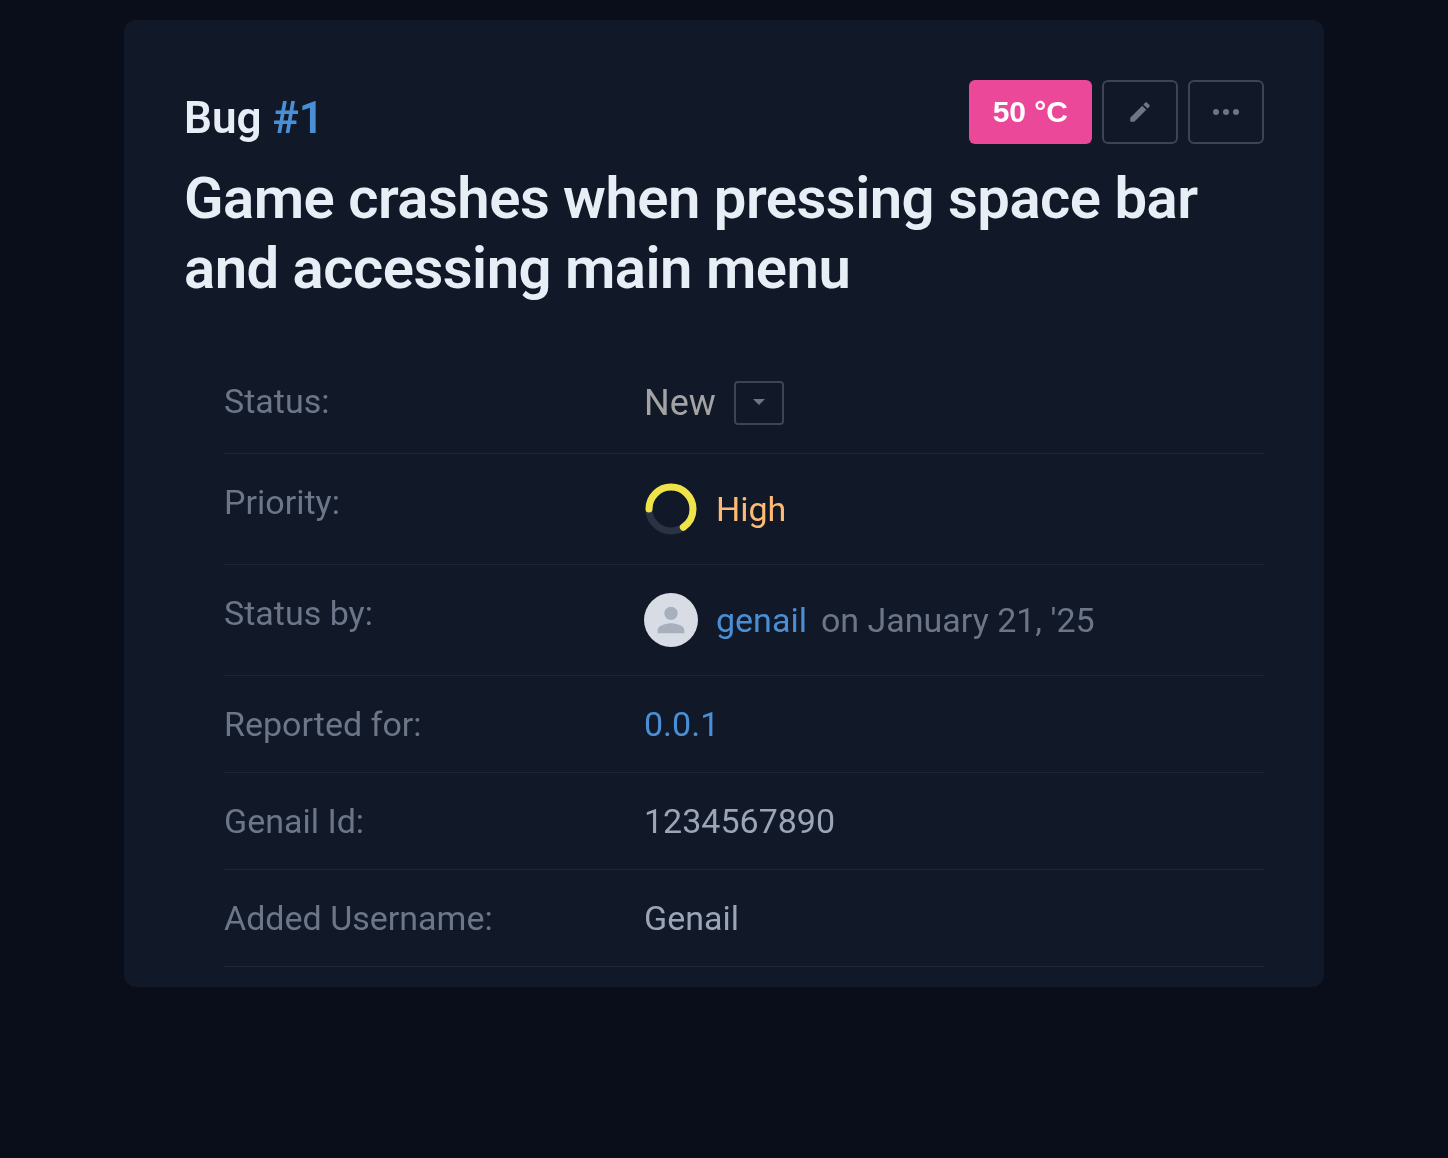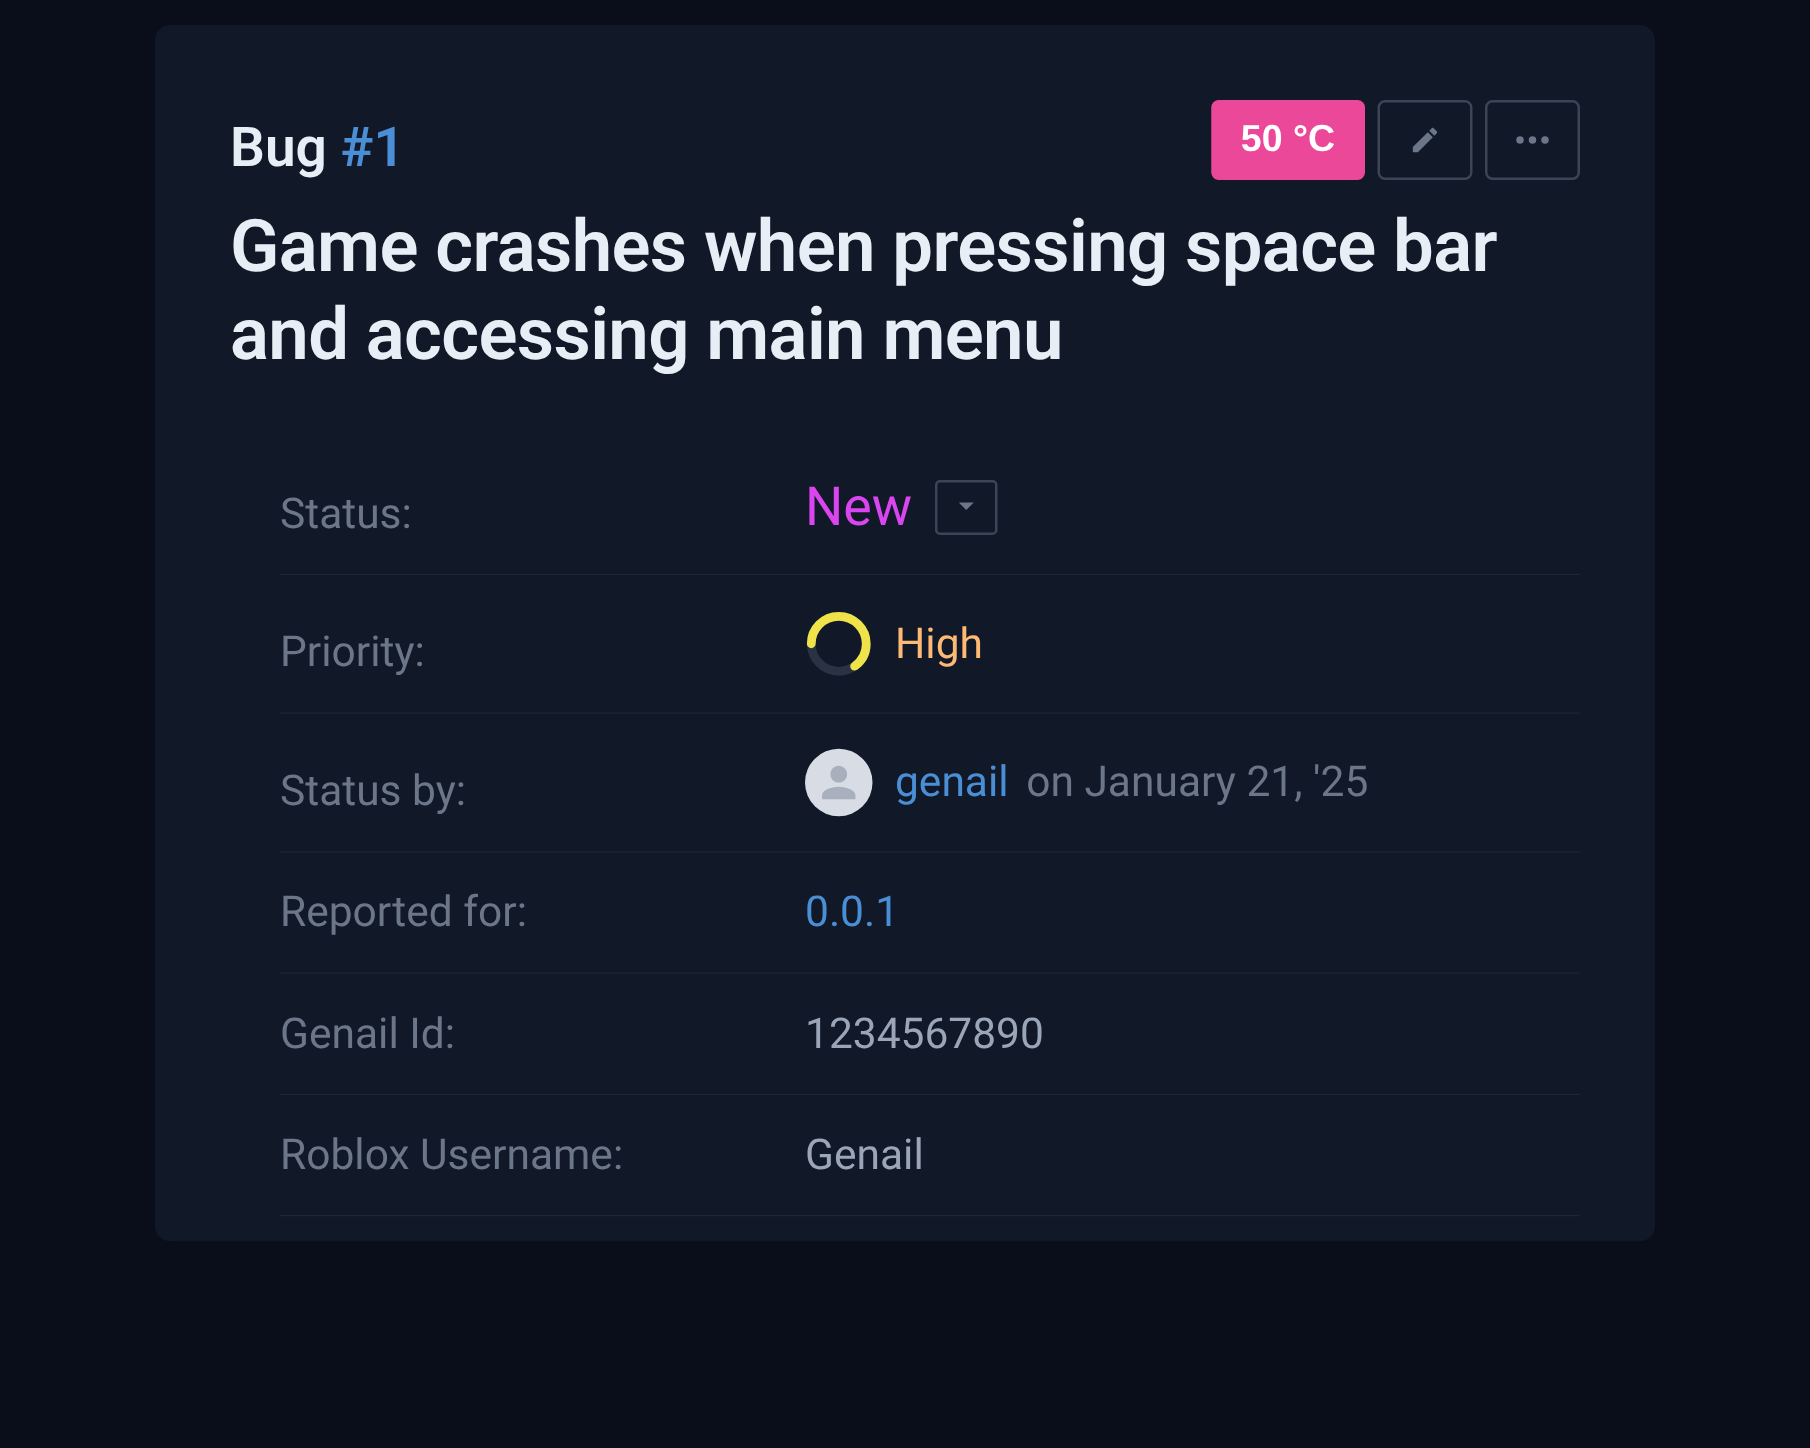--- a/index.html
+++ b/index.html
@@ -76,41 +76,41 @@
       margin-bottom: 50px;
       letter-spacing: -0.5px;
     }
     
     .fields {
       margin-left: 40px;
     }
     
     .field-row {
       display: flex;
-      align-items: flex-end;
+      align-items: flex-start;
       padding: 28px 0;
       border-bottom: 1px solid #1e2536;
     }
     
     .field-label {
       color: #6b7688;
       font-size: 34px;
       width: 420px;
       flex-shrink: 0;
     }
     
     .field-value {
       display: flex;
       align-items: center;
       font-size: 34px;
     }
     
     .status-value {
-      color: #d946ef;
-      font-size: 43px;
+      color: #a3a3a3;
+      font-size: 36px;
     }
     
     .dropdown-arrow {
       margin-left: 18px;
       width: 50px;
       height: 44px;
       border: 2px solid #3a4556;
       border-radius: 4px;
       display: flex;
       align-items: center;
@@ -241,21 +241,21 @@
     </div>
 
     <div class="field-row">
       <div class="field-label">Genail Id:</div>
       <div class="field-value">
         <span class="plain-value">1234567890</span>
       </div>
     </div>
 
     <div class="field-row">
-      <div class="field-label">Roblox Username:</div>
+      <div class="field-label">Added Username:</div>
       <div class="field-value">
         <span class="plain-value">Genail</span>
       </div>
     </div>
 
   </div>
 
 </div>
 
 </body></html>

